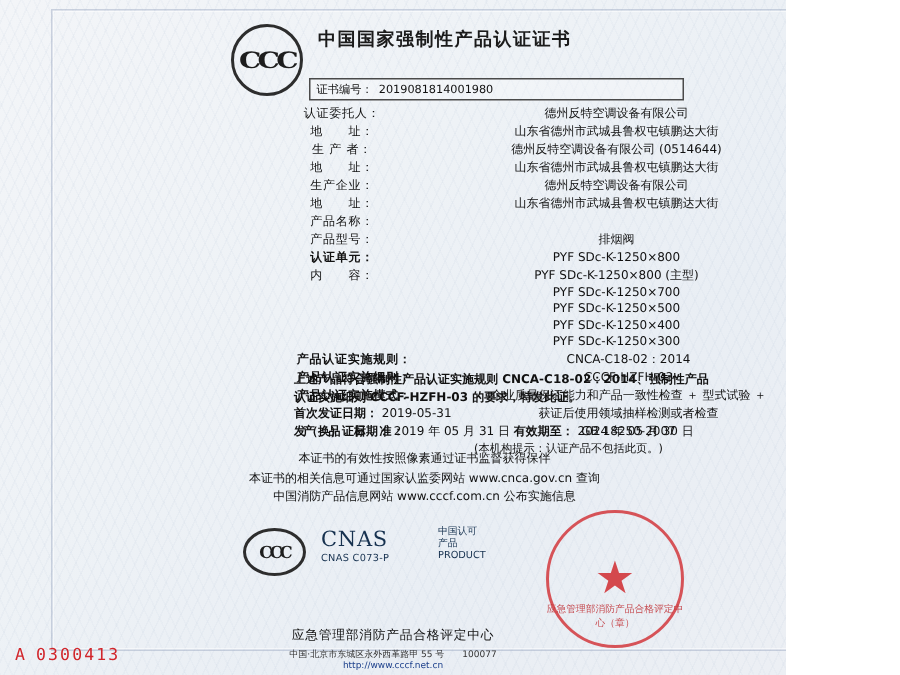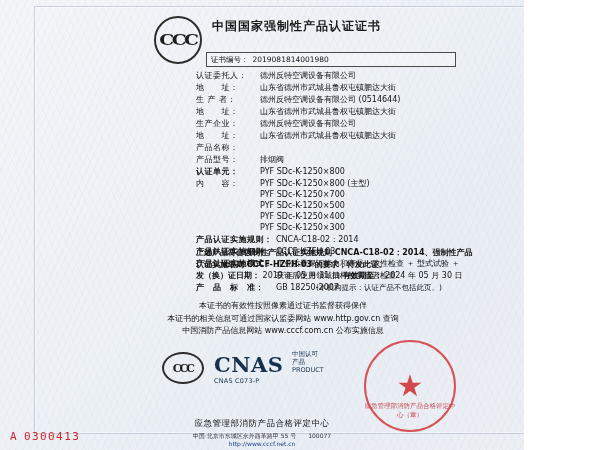--- a/index.html
+++ b/index.html
@@ -63,21 +63,21 @@
     display:flex;align-items:center;
     padding-left:4px;box-sizing:border-box;
     background:rgba(255,255,255,0.25);
   }
   .cert-no-box .lbl{margin-right:4px;}
   
   .fields{
     position:absolute;left:196px;top:70px;width:366px;
     font-size:8px;color:#111;line-height:11px;
   }
-  .row{display:flex;align-items:flex-start;margin-bottom:1px;}
+  .row{display:flex;align-items:flex-start;margin-bottom:1px;text-align:center;}
   .row .k{
     width:64px;flex:0 0 64px;
     letter-spacing:0.5px;
     white-space:nowrap;
   }
   .row .k.wide{width:80px;flex:0 0 80px;}
   .row .v{flex:1;}
   .b{font-weight:bold;}
   
   .models{margin-top:0px;}
@@ -101,21 +101,21 @@
     border:2px solid #2d2d2d;
     display:flex;align-items:center;justify-content:center;
     font-weight:bold;font-size:11px;letter-spacing:-2px;color:#1d1d1d;
     font-family:"DejaVu Serif","Liberation Serif",serif;
   }
   .cnas{
     position:absolute;left:214px;top:352px;width:110px;
   }
   .cnas .mark{
     font-family:"DejaVu Serif","Liberation Serif",serif;
-    font-size:21px;font-weight:bold;color:#16314f;letter-spacing:0.5px;
+    font-size:14px;font-weight:normal;color:#16314f;letter-spacing:0.5px;
   }
   .cnas .sub1{font-size:6.5px;color:#16314f;letter-spacing:0.2px;}
   .cnas-right{
     position:absolute;left:292px;top:350px;font-size:6.5px;color:#16314f;line-height:8px;
   }
   .seal{
     position:absolute;left:364px;top:340px;width:92px;height:92px;
   }
   .seal .circle{
     position:absolute;inset:0;border-radius:50%;
@@ -236,31 +236,35 @@
     <div class="row">
         <div class="k wide b">产　品　标　准：</div>
         <div class="v">GB 18250-2007</div>
       </div>
   </div>
 
   <div class="notes">
     <div class="b">上述产品符合强制性产品认证实施规则 CNCA-C18-02：2014、强制性产品</div>
     <div class="b">认证实施细则 CCCF-HZFH-03 的要求，特发此证。</div>
     <div>
+      <span class="b">首次发证日期：</span>
+      <span>2019-05-31</span>
+    </div>
+    <div>
       <span class="b">发（换）证日期：</span>
       <span>2019 年 05 月 31 日</span>
       <span class="b">有效期至：</span>
       <span>2024 年 05 月 30 日</span>
     </div>
     <div class="center small">(本机构提示：认证产品不包括此页。)</div>
   </div>
 
   <div class="midtext">
     <div>本证书的有效性按照像素通过证书监督获得保伴</div>
-    <div>本证书的相关信息可通过国家认监委网站 www.http.gov.cn 查询</div>
+    <div>本证书的相关信息可通过国家认监委网站 www.cnca.gov.cn 查询</div>
     <div>中国消防产品信息网站 www.cccf.com.cn 公布实施信息</div>
   </div>
 
   <div class="ccc-small">
     <span>CCC</span>
   </div>
 
   <div class="cnas">
     <div class="mark">CNAS</div>
     <div class="sub1">CNAS C073-P</div>

